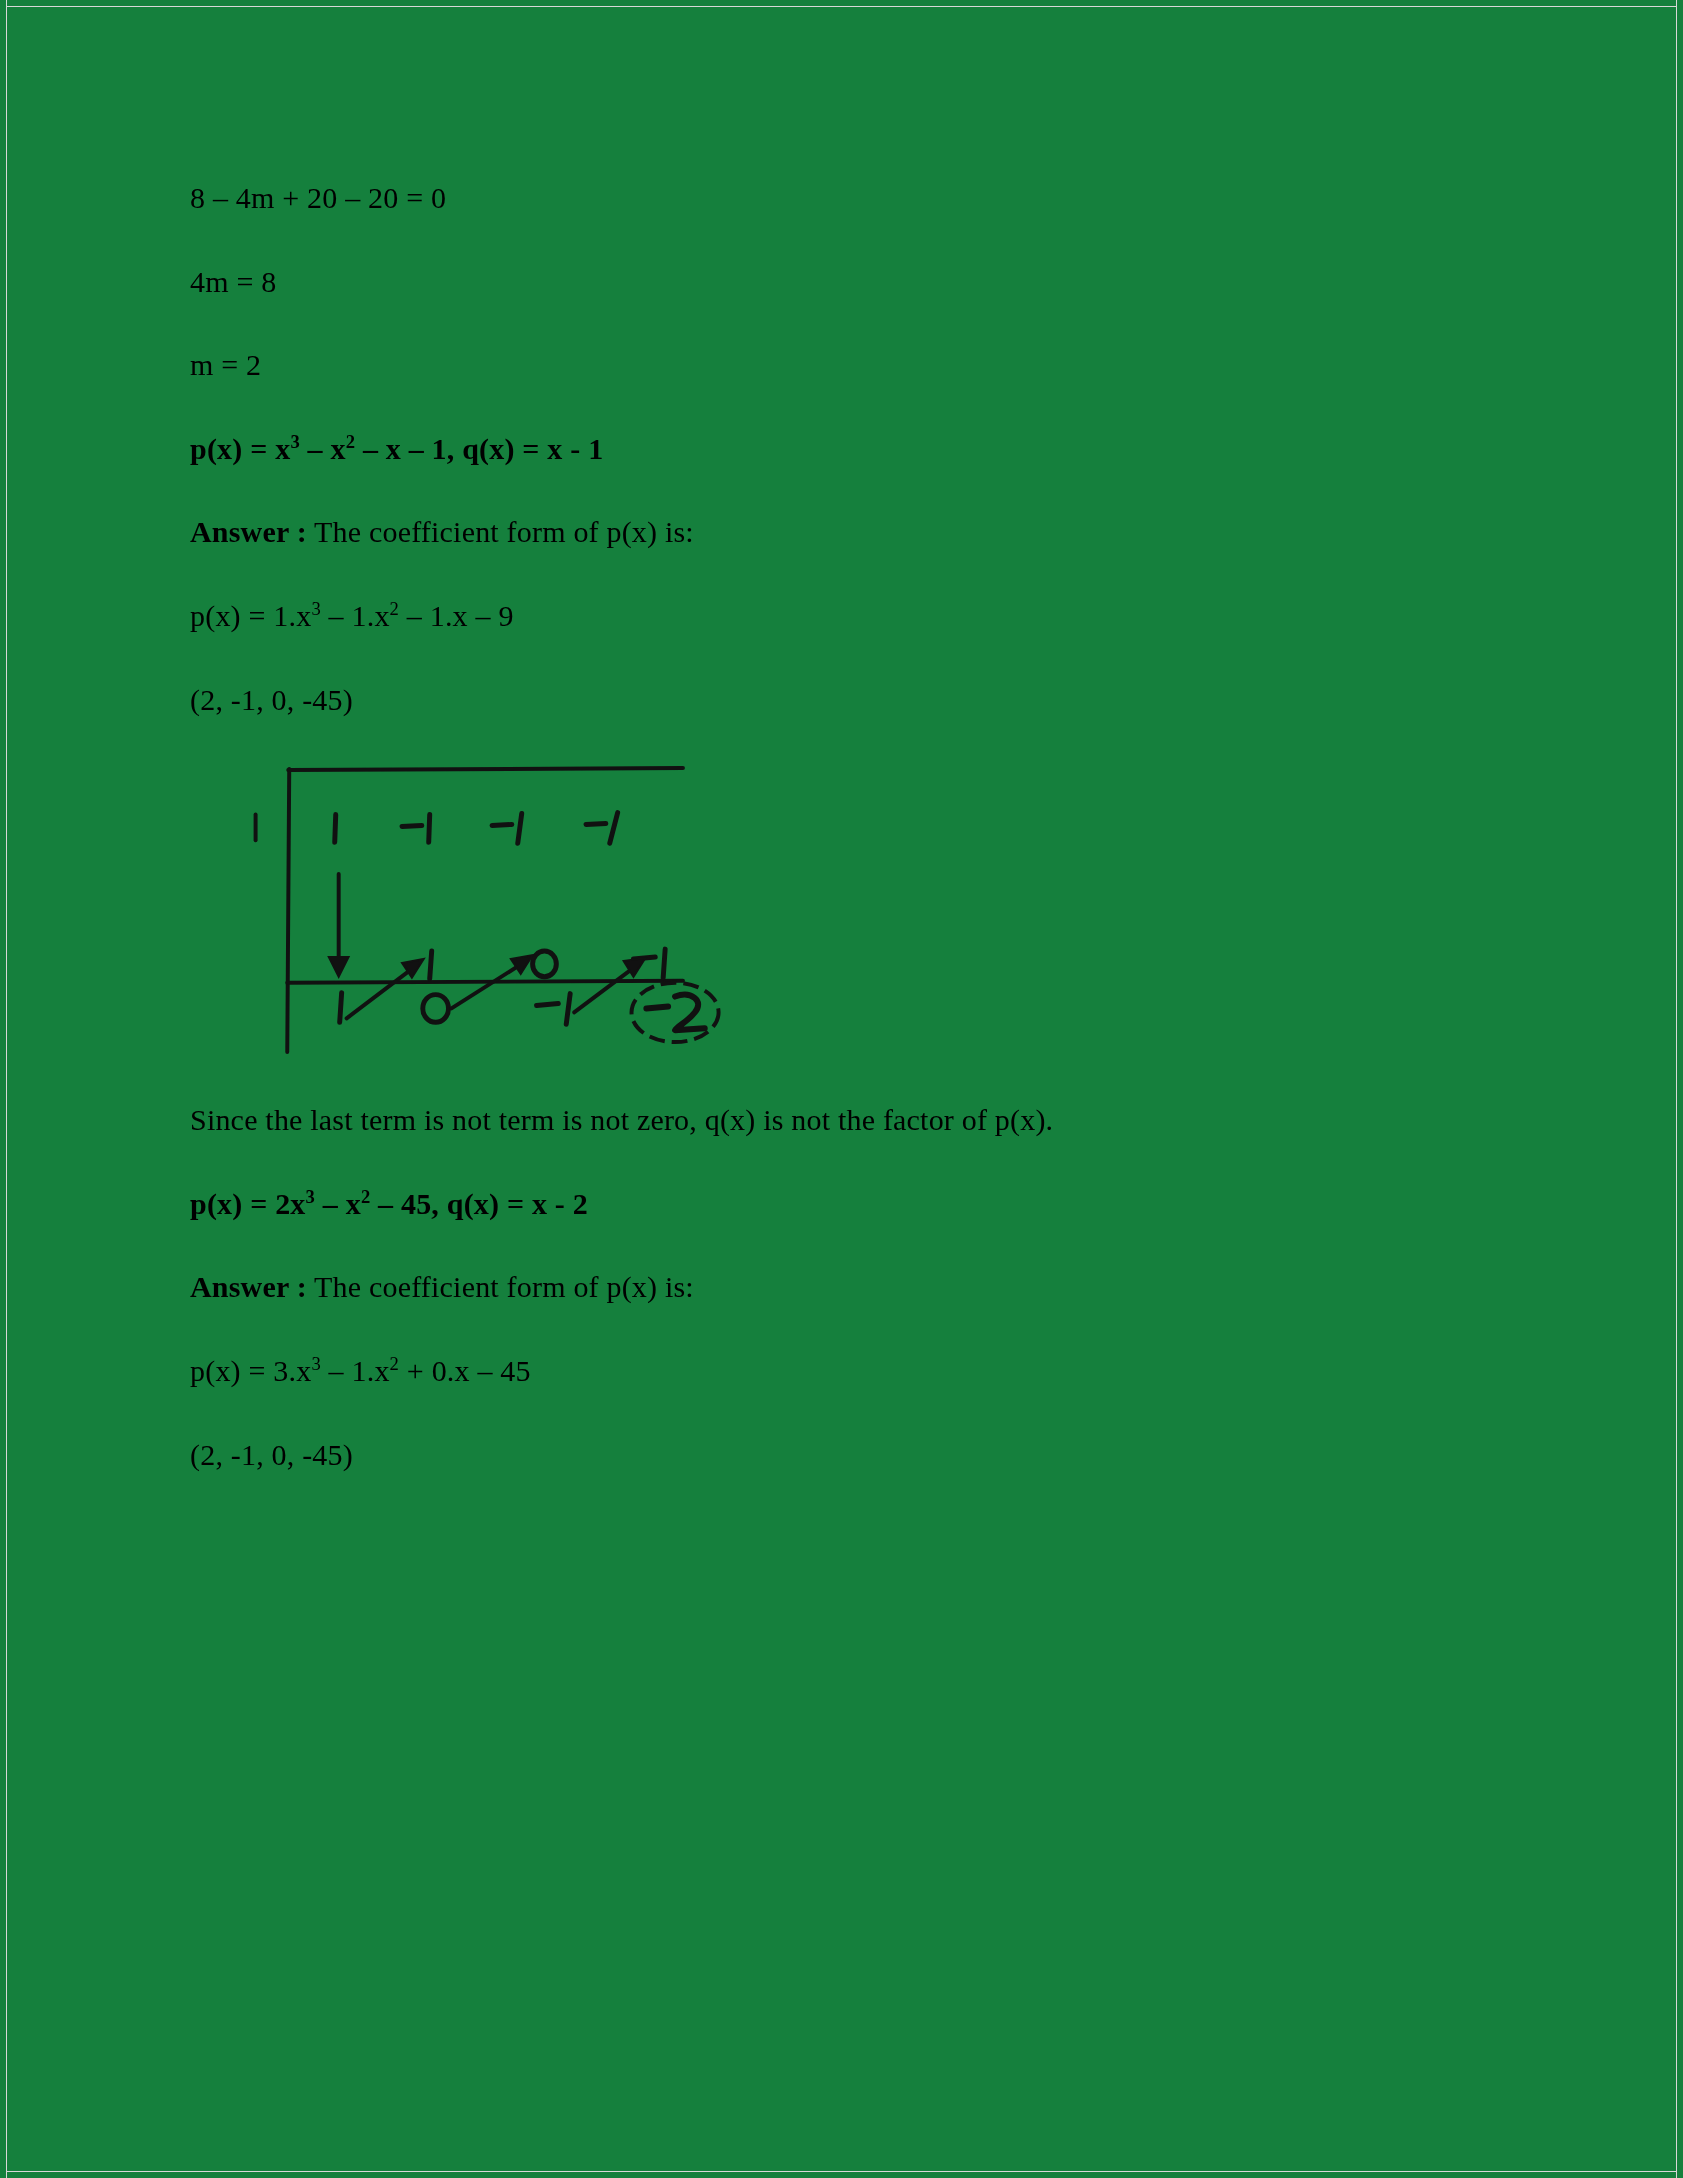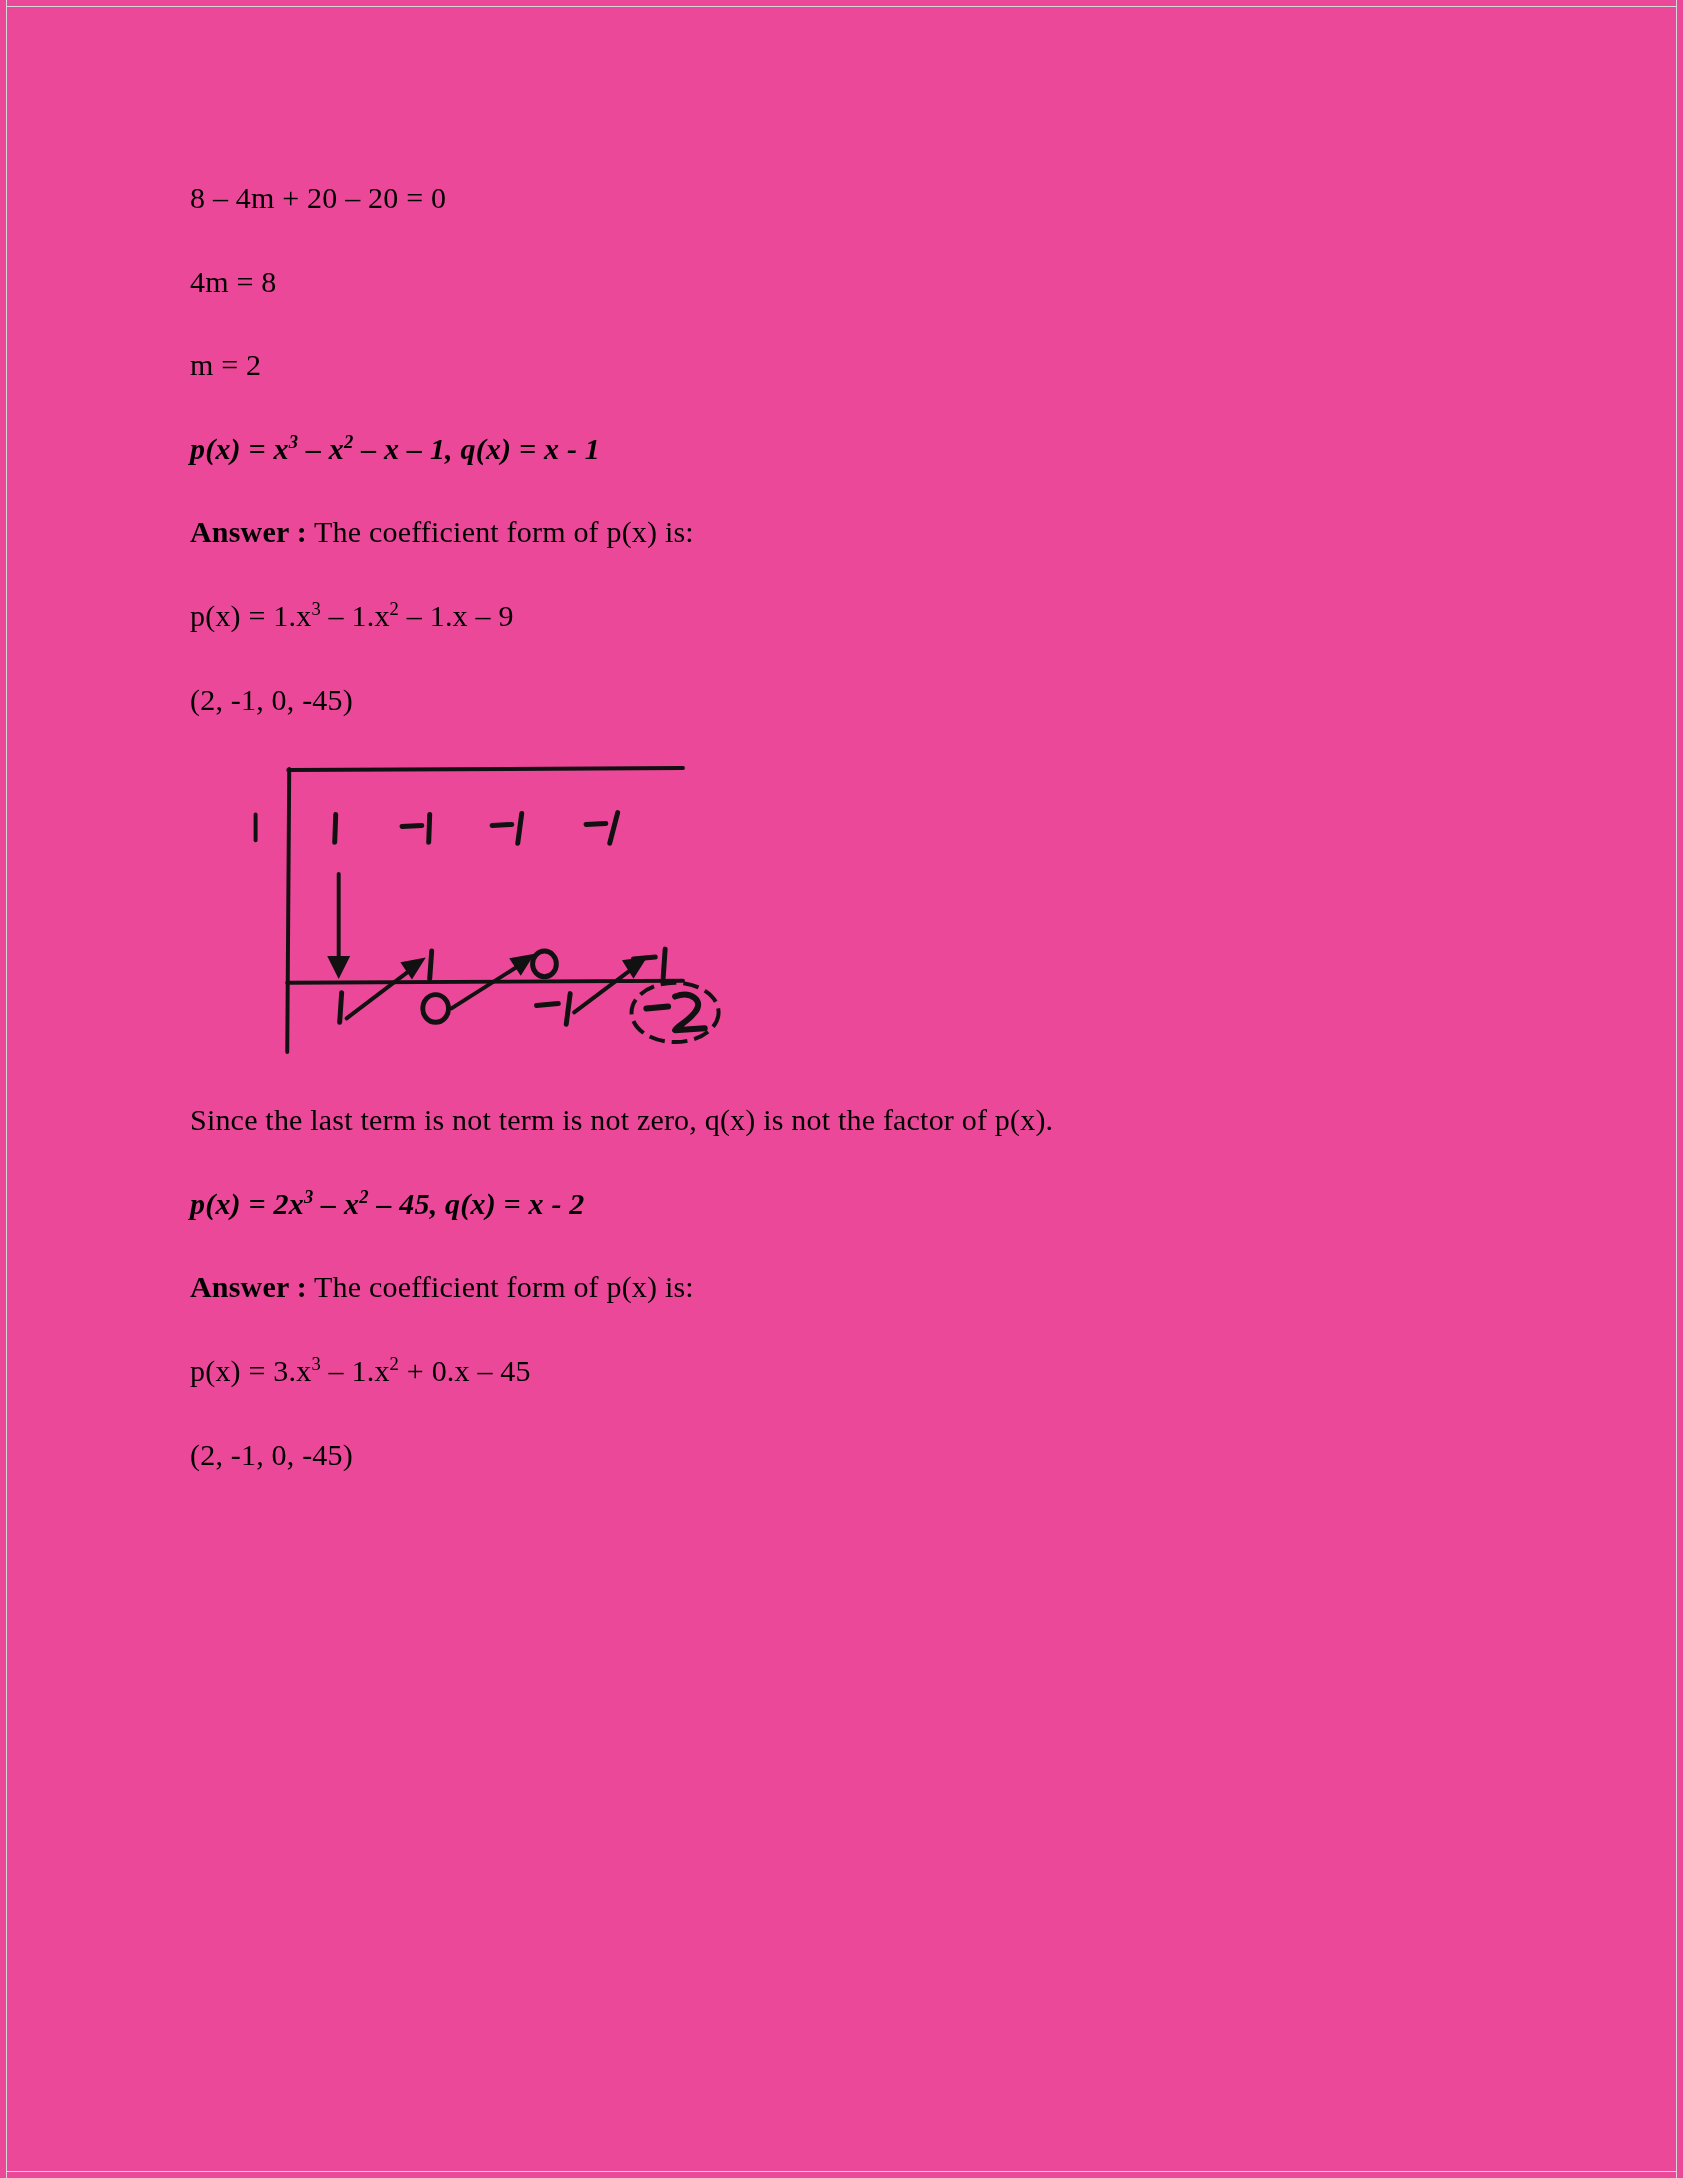--- a/index.html
+++ b/index.html
@@ -9,21 +9,21 @@
     background: #ffffff;
   }
   body {
     font-family: "Liberation Serif", "DejaVu Serif", serif;
     color: #000000;
   }
   .page {
     position: relative;
     width: 1683px;
     height: 2178px;
-    background: #ec4899;
+    background: #15803d;
     box-sizing: border-box;
     overflow: hidden;
   }
   
   .scan-edge-left {
     position: absolute;
     left: 6px; top: 0;
     width: 1px; height: 2178px;
     background: #d8d8d8;
   }
@@ -54,21 +54,20 @@
   }
 
   .line {
     font-size: 30px;
     line-height: 1.32;
     margin: 0 0 44px 0;
     letter-spacing: 0.2px;
   }
   .bold {
     font-weight: bold;
-    font-style: italic;
   }
   .heading {
     font-size: 30px;
     font-weight: bold;
     line-height: 1.42;
     margin: 0 0 42px 0;
     width: 1238px;
   }
   .answer-lead {
     font-weight: bold;

